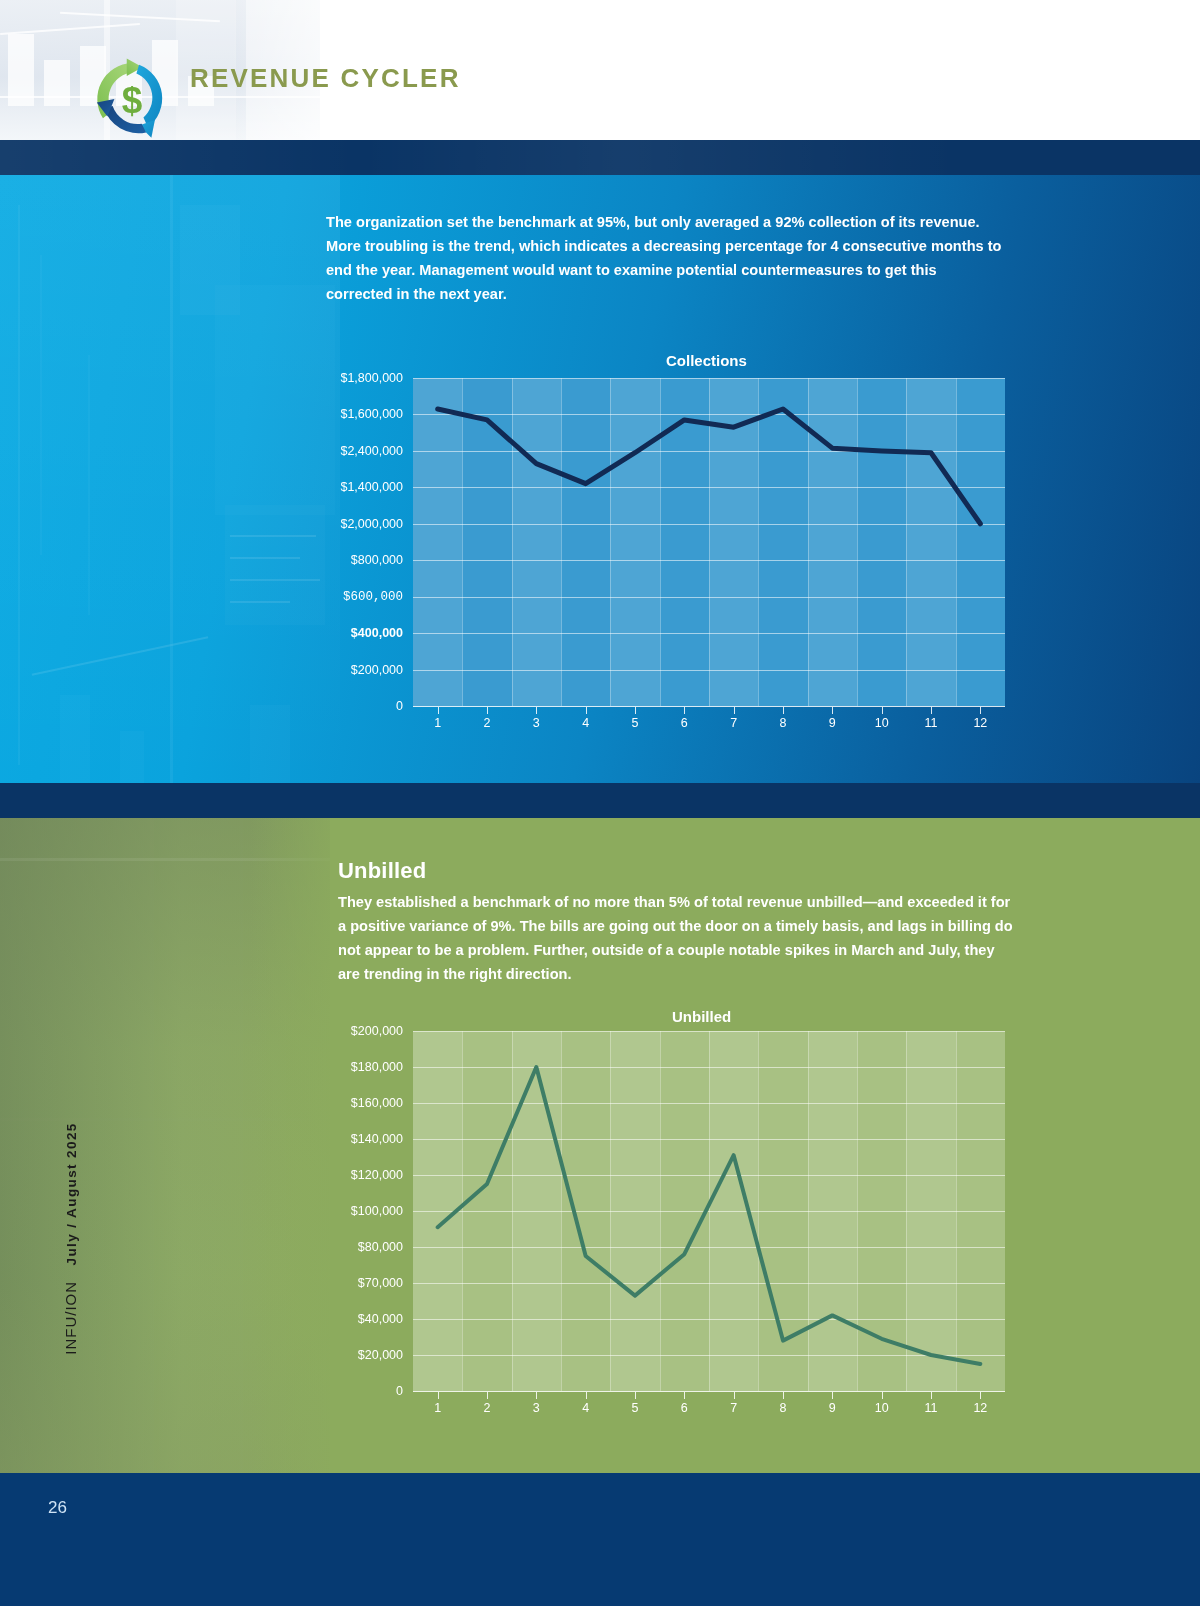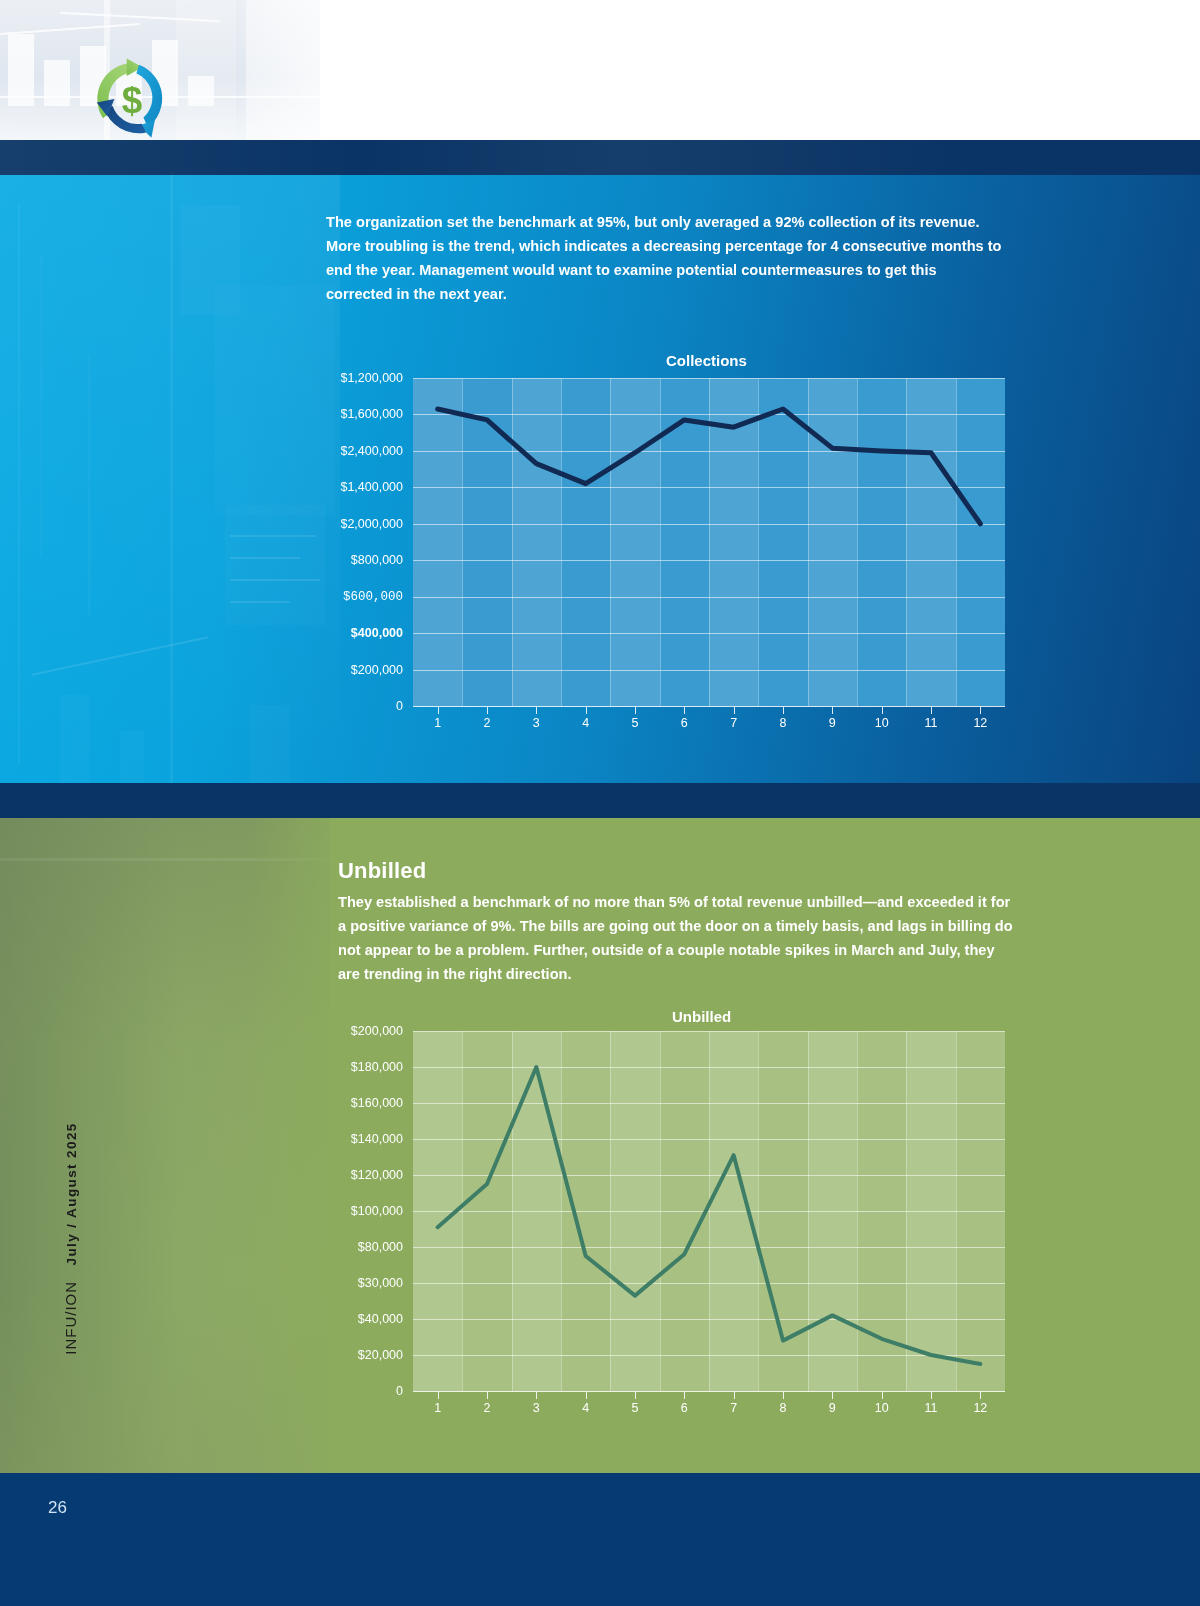--- a/index.html
+++ b/index.html
@@ -155,20 +155,21 @@
       <path d="M58 11 A41 41 0 0 1 68 82 L63 71 A30 30 0 0 0 55 21 Z" fill="url(#gCyan)"></path>
       <path d="M76 74 L72 94 L58 80 Z" fill="url(#gCyan)"></path>
 
       <path d="M18 60 A41 41 0 0 0 66 88 L61 78 A30 30 0 0 1 28 58 Z" fill="url(#gNavy)"></path>
       <path d="M10 54 L30 50 L22 70 Z" fill="url(#gNavy)"></path>
 
       <text x="50" y="66" font-family="Liberation Sans, sans-serif" font-size="42" font-weight="bold" text-anchor="middle" fill="#6fae3e">$</text>
     </svg>
   </div>
 
+  <div class="brand-title">REVENUE CYCLER</div>
 </div>
 
 <div class="navy-rule"></div>
 
 <div class="blue-section">
   <div class="blue-texture">
     <div class="bt" style="left:18px;top:30px;width:2px;height:560px;opacity:.45;"></div>
     <div class="bt" style="left:170px;top:0;width:3px;height:608px;opacity:.5;"></div>
     <div class="bt" style="left:180px;top:30px;width:60px;height:110px;opacity:.25;"></div>
     <div class="bt" style="left:215px;top:110px;width:120px;height:230px;opacity:.18;"></div>
@@ -223,21 +224,21 @@
       <div class="gridh" style="left: 0px; top: 109.333px; width: 592px;"></div>
       <div class="gridh" style="left: 0px; top: 145.778px; width: 592px;"></div>
       <div class="gridh" style="left: 0px; top: 182.222px; width: 592px;"></div>
       <div class="gridh" style="left: 0px; top: 218.667px; width: 592px;"></div>
       <div class="gridh" style="left: 0px; top: 255.111px; width: 592px;"></div>
       <div class="gridh" style="left: 0px; top: 291.556px; width: 592px;"></div>
       <svg class="series" width="592" height="328">
         <polyline points="24.666666666666668,30.97777777777776 74,41.9111111111111 123.33333333333334,85.64444444444445 172.66666666666666,105.68888888888887 222,74.71111111111111 271.33333333333337,41.9111111111111 320.6666666666667,49.19999999999999 370.00000000000006,30.97777777777776 419.33333333333337,70.15555555555557 468.6666666666667,72.88888888888889 518,74.71111111111111 567.3333333333334,145.77777777777777" fill="none" stroke="#112a54" stroke-width="5" stroke-linejoin="round" stroke-linecap="round"></polyline>
       </svg>
     </div>
-<div class="ylab" style="top: 28px; right: 617px;">$1,200,000</div>
+<div class="ylab" style="top: 28px; right: 617px;">$1,800,000</div>
     <div class="ylab" style="top: 64.4444px; right: 617px;">$1,600,000</div>
     <div class="ylab" style="top: 100.889px; right: 617px;">$2,400,000</div>
     <div class="ylab" style="top: 137.333px; right: 617px;">$1,400,000</div>
     <div class="ylab" style="top: 173.778px; right: 617px;">$2,000,000</div>
     <div class="ylab" style="top: 210.222px; right: 617px;">$800,000</div>
     <div class="ylab" style="top: 246.667px; right: 617px; font-family: Liberation Mono, monospace;">$600,000</div>
     <div class="ylab" style="top: 283.111px; right: 617px; font-weight: bold;">$400,000</div>
     <div class="ylab" style="top: 319.556px; right: 617px;">$200,000</div>
     <div class="ylab" style="top: 356px; right: 617px;">0</div>
     <div class="axisline" style="left: 93px; top: 356px; width: 592px;"></div>
@@ -325,21 +326,21 @@
         <polyline points="24.666666666666668,196.2 74,153.00000000000003 123.33333333333334,36 172.66666666666666,225 222,264.6 271.33333333333337,223.2 320.6666666666667,124.19999999999999 370.00000000000006,309.6 419.33333333333337,284.4 468.6666666666667,307.8 518,324 567.3333333333334,333" fill="none" stroke="#3e7d66" stroke-width="4" stroke-linejoin="round" stroke-linecap="round"></polyline>
       </svg>
     </div>
 <div class="ylab" style="top: 25px; right: 617px;">$200,000</div>
     <div class="ylab" style="top: 61px; right: 617px;">$180,000</div>
     <div class="ylab" style="top: 97px; right: 617px;">$160,000</div>
     <div class="ylab" style="top: 133px; right: 617px;">$140,000</div>
     <div class="ylab" style="top: 169px; right: 617px;">$120,000</div>
     <div class="ylab" style="top: 205px; right: 617px;">$100,000</div>
     <div class="ylab" style="top: 241px; right: 617px;">$80,000</div>
-    <div class="ylab" style="top: 277px; right: 617px;">$30,000</div>
+    <div class="ylab" style="top: 277px; right: 617px;">$70,000</div>
     <div class="ylab" style="top: 313px; right: 617px;">$40,000</div>
     <div class="ylab" style="top: 349px; right: 617px;">$20,000</div>
     <div class="ylab" style="top: 385px; right: 617px;">0</div>
     <div class="axisline" style="left: 93px; top: 385px; width: 592px;"></div>
     <div class="tick" style="left: 117.667px; top: 386px;"></div>
     <div class="xlab" style="left: 117.667px; top: 395px;">1</div>
     <div class="tick" style="left: 167px; top: 386px;"></div>
     <div class="xlab" style="left: 167px; top: 395px;">2</div>
     <div class="tick" style="left: 216.333px; top: 386px;"></div>
     <div class="xlab" style="left: 216.333px; top: 395px;">3</div>

